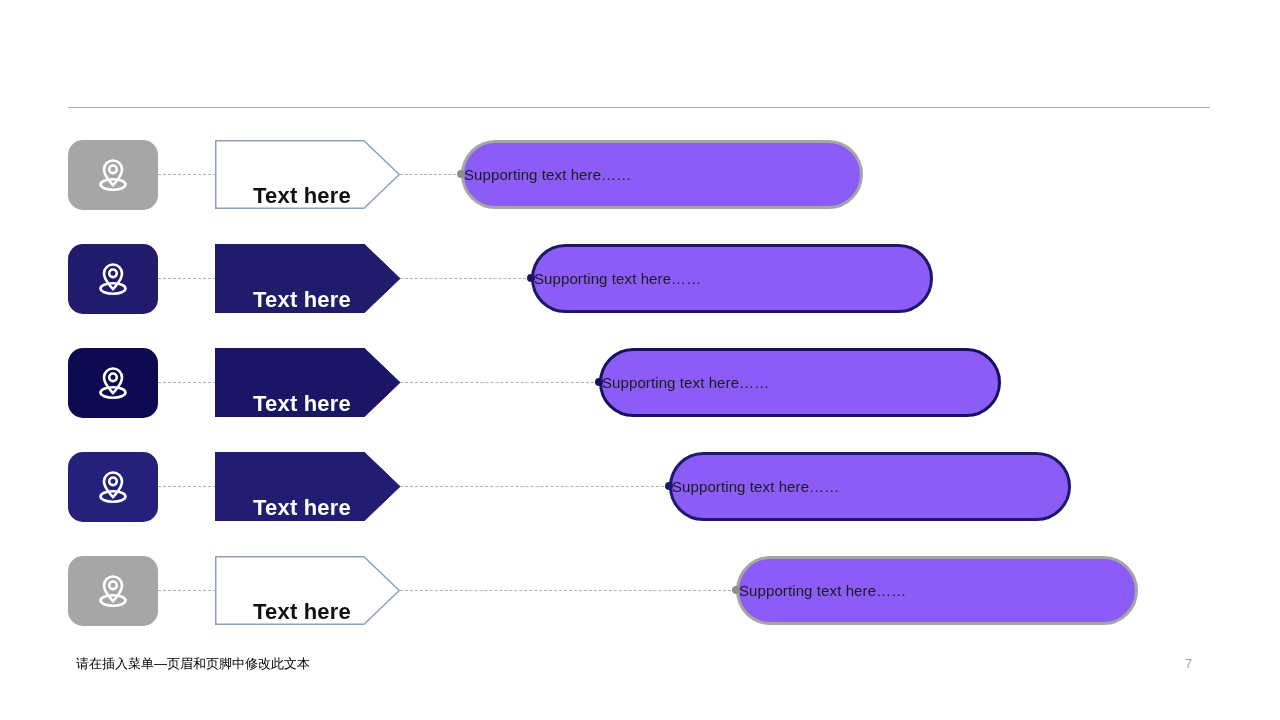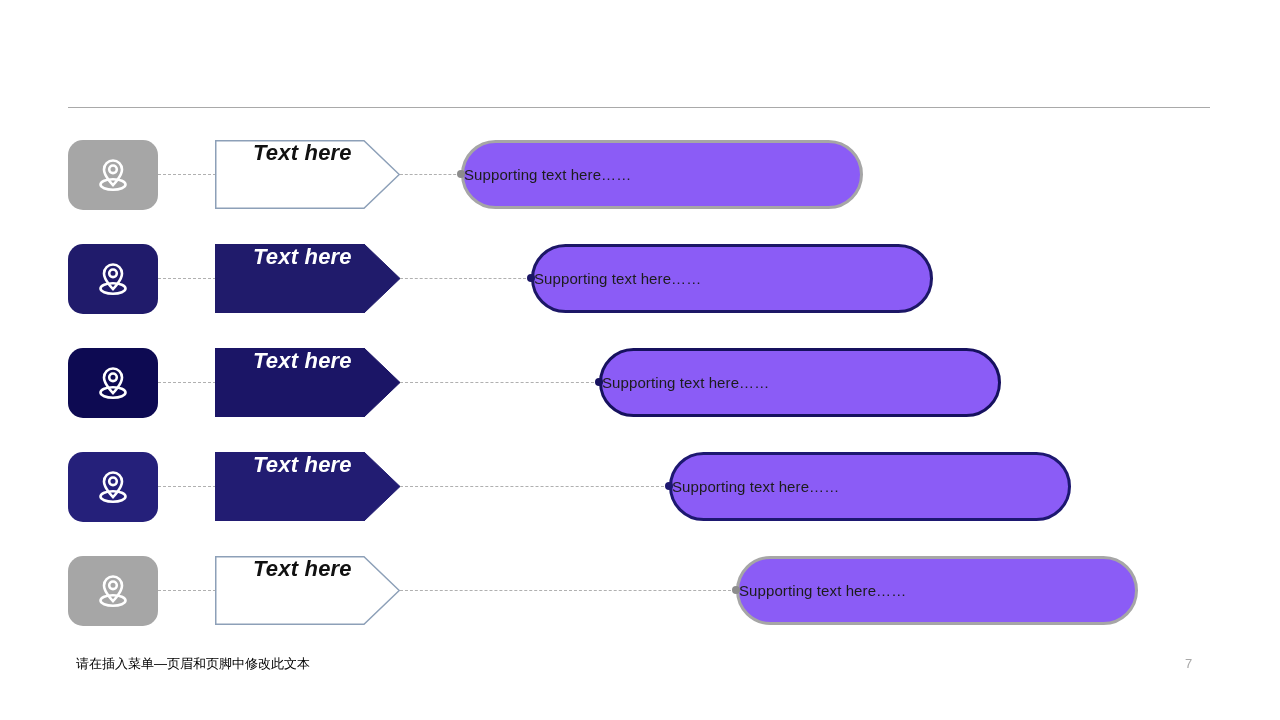--- a/index.html
+++ b/index.html
@@ -65,23 +65,22 @@
   }
 
   
   .chevron {
     position: absolute;
     left: 215px;
     top: 0;
     width: 185px;
     height: 69px;
     display: flex;
-    align-items: flex-start;
+    align-items: flex-end;
     box-sizing: border-box;
-    font-style: italic;
   }
   .chevron .chev-shape {
     position: absolute;
     inset: 0;
     width: 100%;
     height: 100%;
   }
   .chevron-label {
     position: relative;
     z-index: 2;

